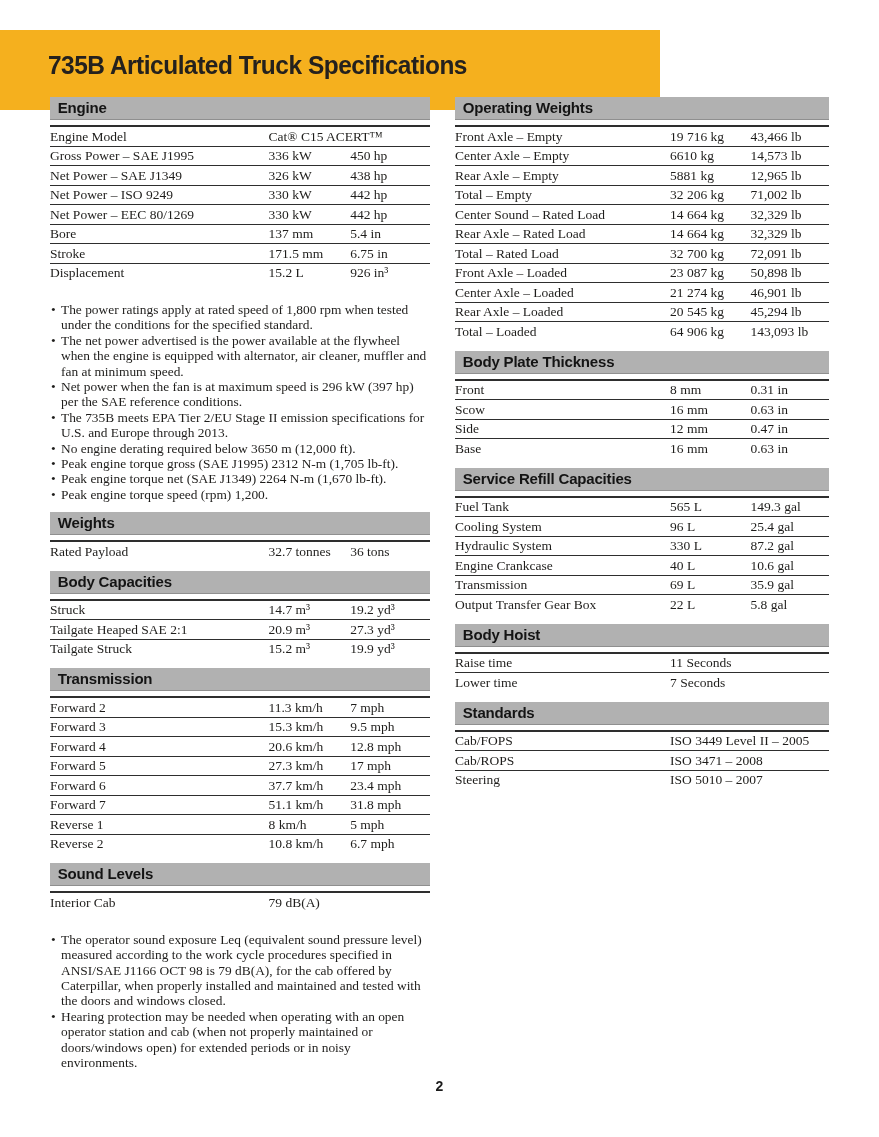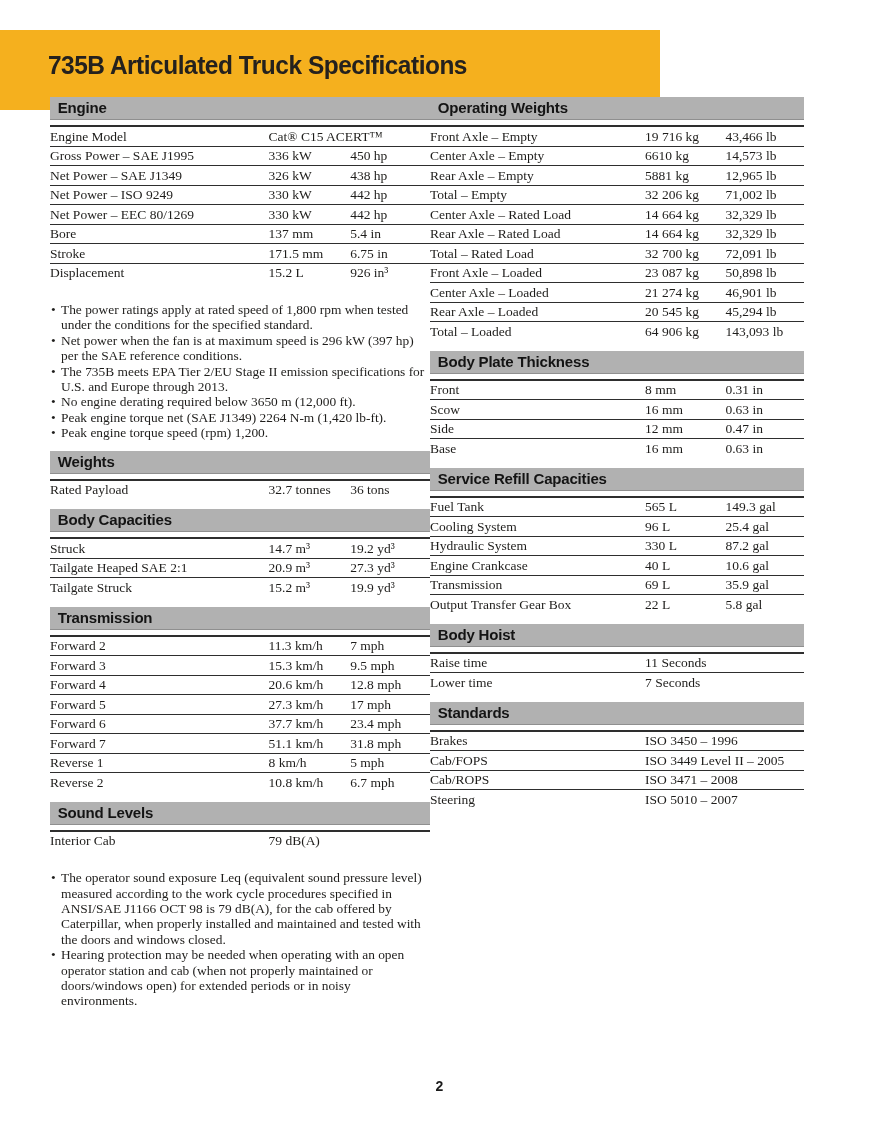--- a/index.html
+++ b/index.html
@@ -13,21 +13,21 @@
     background:var(--banner_bg,#F5B01E);
     margin-top:24px;
   }
   .banner-title{
     margin:0;font-family:"Liberation Sans",sans-serif;font-weight:700;
     font-size:26px;line-height:71px;padding-left:51px;color:#24211E;
     letter-spacing:-0.5px;white-space:nowrap;transform:scaleX(.94);transform-origin:left center;
   }
   .content{
     position:absolute;left:50px;top:97px;width:779px;
-    display:flex;align-items:flex-start;
+    display:flex;gap:25px;align-items:flex-start;
   }
   .col{flex:0 0 380px;width:380px;}
   .col-right{flex:0 0 374px;width:374px;}
   .spec-section{margin-bottom:10px;}
   .section-header{
     height:22px;display:flex;align-items:center;
     background:var(--section_bar_bg,#B1B1B1);
     border-bottom:1px solid #8f8f8f;
     margin-bottom:5px;
   }
@@ -113,24 +113,26 @@
               </tr>
               <tr class="row">
                 <td class="lbl">Displacement</td>
                 <td class="val">15.2 L</td>
                 <td class="val">926 in³</td>
               </tr>
             </tbody>
           </table>
           <ul class="notes">
             <li class="note">The power ratings apply at rated speed of 1,800 rpm when tested under the conditions for the specified standard.</li>
+            <li class="note">The net power advertised is the power available at the flywheel when the engine is equipped with alternator, air cleaner, muffler and fan at minimum speed.</li>
             <li class="note">Net power when the fan is at maximum speed is 296 kW (397 hp) per the SAE reference conditions.</li>
             <li class="note">The 735B meets EPA Tier 2/EU Stage II emission specifications for U.S. and Europe through 2013.</li>
             <li class="note">No engine derating required below 3650 m (12,000 ft).</li>
-            <li class="note">Peak engine torque net (SAE J1349) 2264 N-m (1,420 lb-ft).</li>
+            <li class="note">Peak engine torque gross (SAE J1995) 2312 N-m (1,705 lb-ft).</li>
+            <li class="note">Peak engine torque net (SAE J1349) 2264 N-m (1,670 lb-ft).</li>
             <li class="note">Peak engine torque speed (rpm) 1,200.</li>
           </ul>
         </section>
         <section class="spec-section">
           <div class="section-header">
             <span class="section-title">Weights</span>
           </div>
           <table class="spec-table">
             <colgroup>
               <col style="width: 57.5%;">
@@ -278,21 +280,21 @@
                 <td class="lbl">Rear Axle – Empty</td>
                 <td class="val">5881 kg</td>
                 <td class="val">12,965 lb</td>
               </tr>
               <tr class="row">
                 <td class="lbl">Total – Empty</td>
                 <td class="val">32 206 kg</td>
                 <td class="val">71,002 lb</td>
               </tr>
               <tr class="row">
-                <td class="lbl">Center Axle – Rated Load</td>
+                <td class="lbl">Center Sound – Rated Load</td>
                 <td class="val">14 664 kg</td>
                 <td class="val">32,329 lb</td>
               </tr>
               <tr class="row">
                 <td class="lbl">Rear Axle – Rated Load</td>
                 <td class="val">14 664 kg</td>
                 <td class="val">32,329 lb</td>
               </tr>
               <tr class="row">
                 <td class="lbl">Total – Rated Load</td>
@@ -427,24 +429,20 @@
             <span class="section-title">Standards</span>
           </div>
           <table class="spec-table">
             <colgroup>
               <col style="width: 57.5%;">
               <col style="width: 21.5%;">
               <col style="width: 21%;">
             </colgroup>
             <tbody>
               <tr class="row">
-                <td class="lbl">Brakes</td>
-                <td class="val" colspan="2">ISO 3450 – 1996</td>
-              </tr>
-              <tr class="row">
                 <td class="lbl">Cab/FOPS</td>
                 <td class="val" colspan="2">ISO 3449 Level II – 2005</td>
               </tr>
               <tr class="row">
                 <td class="lbl">Cab/ROPS</td>
                 <td class="val" colspan="2">ISO 3471 – 2008</td>
               </tr>
               <tr class="row">
                 <td class="lbl">Steering</td>
                 <td class="val" colspan="2">ISO 5010 – 2007</td>

